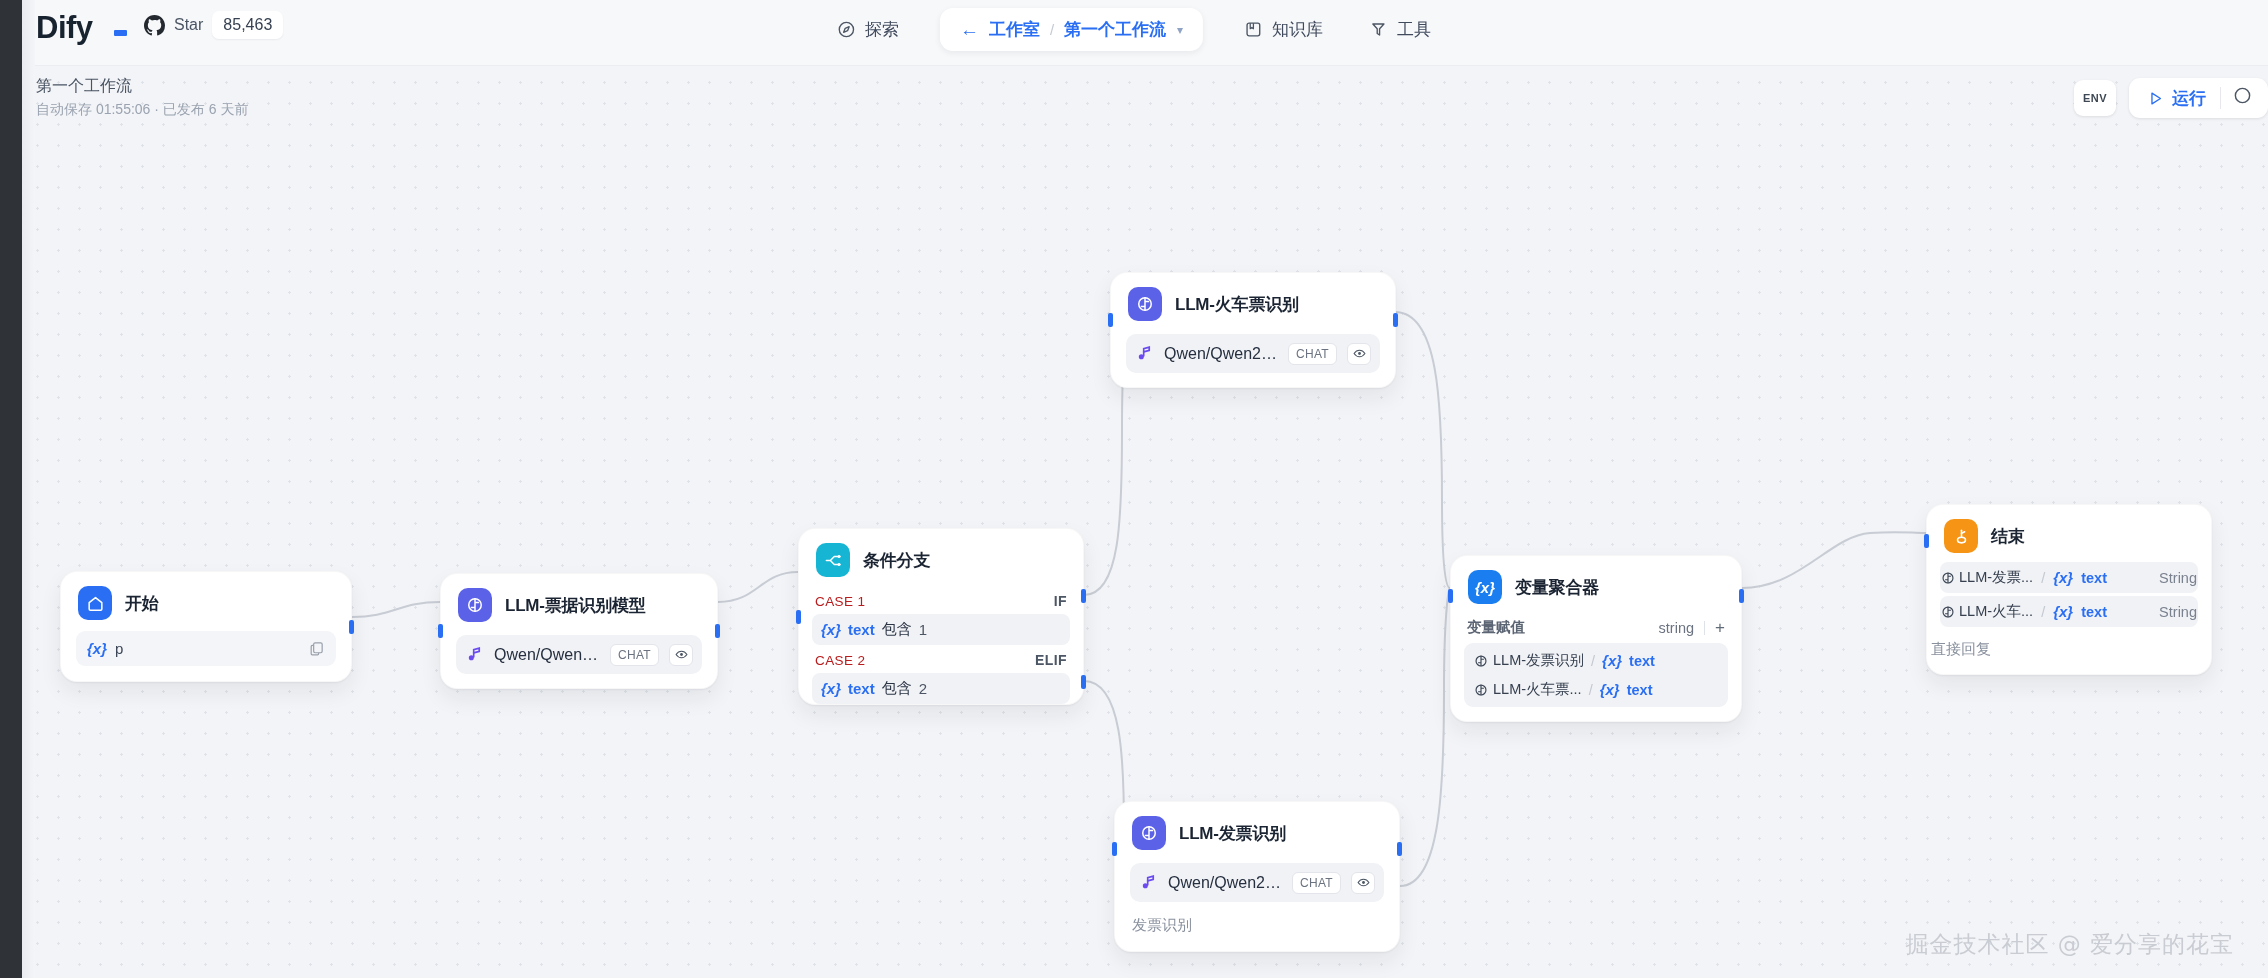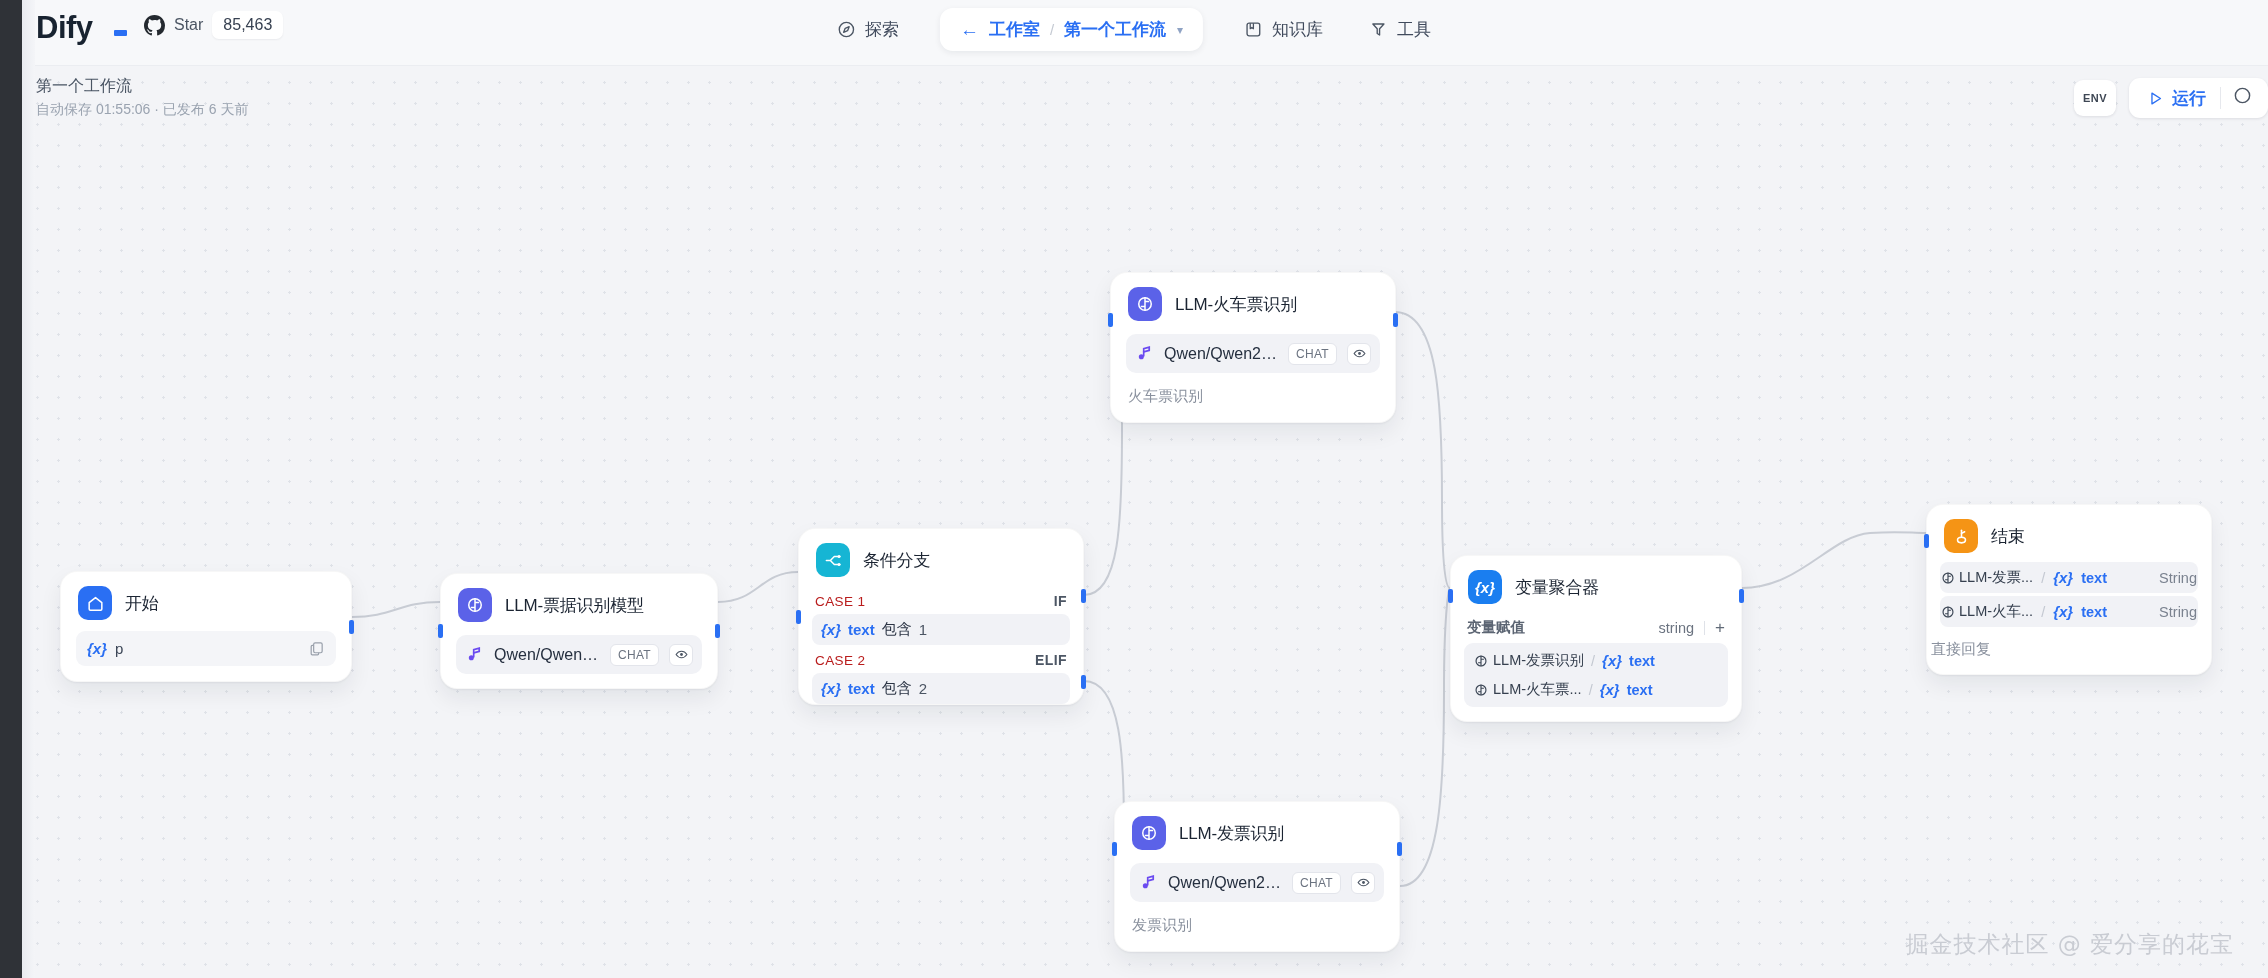--- a/index.html
+++ b/index.html
@@ -120,21 +120,21 @@
   }
   .node-head {
     display: flex; align-items: center; gap: 13px;
     padding: 14px 17px 9px 17px;
   }
   .node-icon {
     width: 34px; height: 34px; border-radius: 10px; flex: none;
     display: flex; align-items: center; justify-content: center;
   }
   .node-title {
-    font-size: 17px; font-weight: 400; color: #1b2432; white-space: nowrap;
+    font-size: 17px; font-weight: 700; color: #1b2432; white-space: nowrap;
     letter-spacing: -0.2px;
   }
   .model-row {
     margin: 4px 15px 14px 15px; background: #f1f2f6; border-radius: 10px;
     height: 39px; display: flex; align-items: center; gap: 10px; padding: 0 9px;
   }
   .model-name {
     font-size: 16px; color: #252f3f; flex: 1; overflow: hidden;
     white-space: nowrap; text-overflow: ellipsis;
   }
@@ -435,21 +435,20 @@
       </svg>
       <span class="model-name">Qwen/Qwen2-VL...</span>
       <span class="chat-tag">CHAT</span>
       <span class="eye-tag">
         <svg width="13" height="13" viewBox="0 0 24 24">
           <path d="M2 12s4-6 10-6 10 6 10 6-4 6-10 6-10-6-10-6z" fill="none" stroke="#4b5563" stroke-width="1.9"></path>
           <circle cx="12" cy="12" r="2.6" fill="#4b5563"></circle>
         </svg>
       </span>
     </div>
-    <div class="node-desc">火车票识别</div>
   </div>
 
   <div class="node" style="left:1114px; top:801px; width:286px;">
     <div class="handle l" style="top:40px; transform:none;"></div>
     <div class="handle r" style="top:40px; transform:none;"></div>
     <div class="node-head">
       <div class="node-icon" style="background:#5b62e8;">
         <svg width="20" height="20" viewBox="0 0 24 24">
           <circle cx="12" cy="12" r="7.5" fill="none" stroke="#fff" stroke-width="1.8"></circle>
           <path d="M12 4v16M12 9h5M12 15H7" stroke="#fff" stroke-width="1.8" fill="none"></path>

